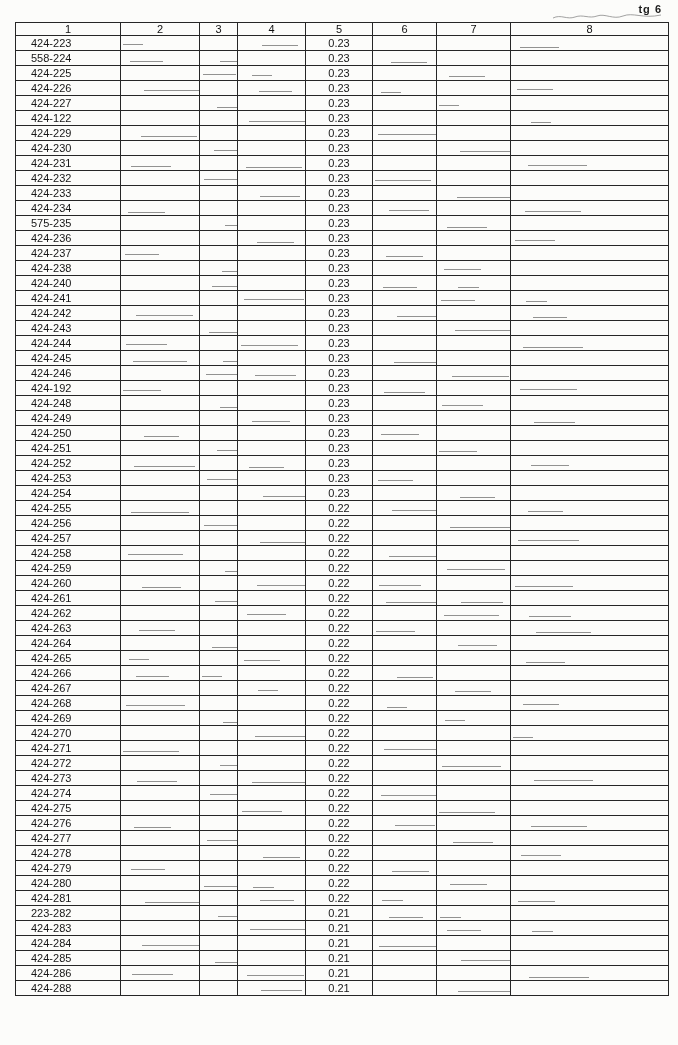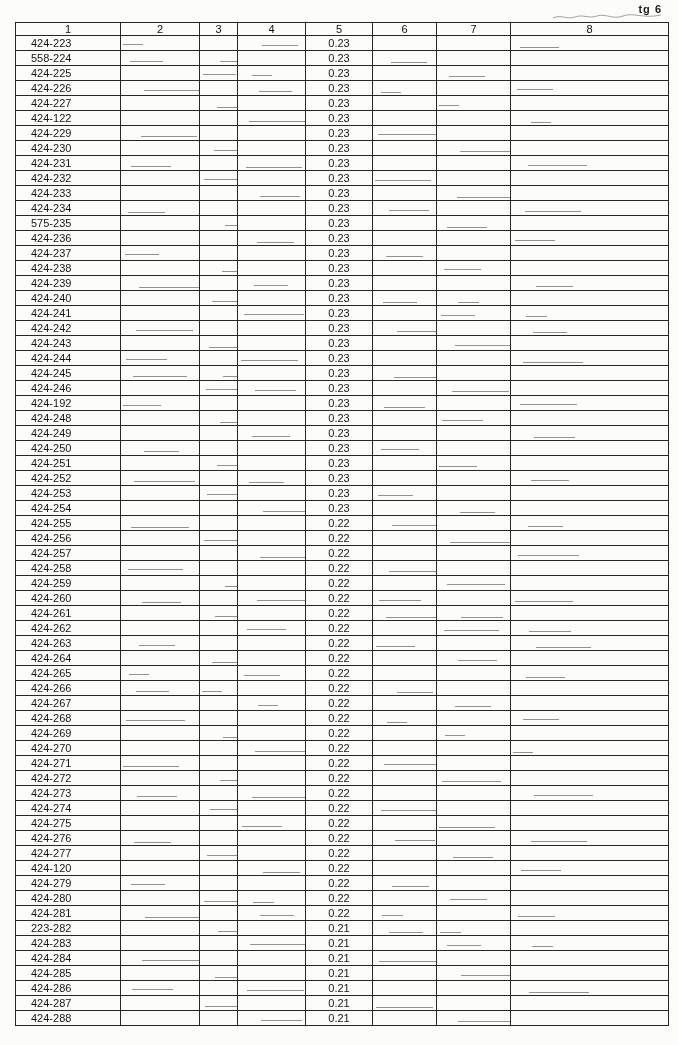--- a/index.html
+++ b/index.html
@@ -343,36 +343,20 @@
           </td>
       <td class="empty"></td>
       <td class="value-cell">0.23</td>
       <td class="empty"></td>
       <td class="empty">
             <span class="artifact" style="width: 37px; margin-left: 7px; margin-top: 3px;"></span>
           </td>
       <td class="empty"></td>
     </tr>
         <tr>
-      <td class="id-cell">424-239</td>
-      <td class="empty">
-            <span class="artifact" style="width: 60px; margin-left: 18px; margin-top: 9px;"></span>
-          </td>
-      <td class="empty"></td>
-      <td class="empty">
-            <span class="artifact" style="width: 34px; margin-left: 16px; margin-top: 4px;"></span>
-          </td>
-      <td class="value-cell">0.23</td>
-      <td class="empty"></td>
-      <td class="empty"></td>
-      <td class="empty">
-            <span class="artifact" style="width: 37px; margin-left: 25px; margin-top: 7px;"></span>
-          </td>
-    </tr>
-        <tr>
       <td class="id-cell">424-240</td>
       <td class="empty"></td>
       <td class="empty">
             <span class="artifact" style="width: 60px; margin-left: 12px; margin-top: 6px;"></span>
           </td>
       <td class="empty"></td>
       <td class="value-cell">0.23</td>
       <td class="empty">
             <span class="artifact" style="width: 34px; margin-left: 10px; margin-top: 8px;"></span>
           </td>
@@ -929,21 +913,21 @@
           </td>
       <td class="empty"></td>
       <td class="value-cell">0.22</td>
       <td class="empty"></td>
       <td class="empty">
             <span class="artifact" style="width: 40px; margin-left: 16px; margin-top: 8px;"></span>
           </td>
       <td class="empty"></td>
     </tr>
         <tr>
-      <td class="id-cell">424-120</td>
+      <td class="id-cell">424-278</td>
       <td class="empty"></td>
       <td class="empty"></td>
       <td class="empty">
             <span class="artifact" style="width: 37px; margin-left: 25px; margin-top: 9px;"></span>
           </td>
       <td class="value-cell">0.22</td>
       <td class="empty"></td>
       <td class="empty"></td>
       <td class="empty">
             <span class="artifact" style="width: 40px; margin-left: 10px; margin-top: 5px;"></span>
@@ -1065,34 +1049,20 @@
       <td class="empty"></td>
       <td class="empty">
             <span class="artifact" style="width: 57px; margin-left: 9px; margin-top: 5px;"></span>
           </td>
       <td class="value-cell">0.21</td>
       <td class="empty"></td>
       <td class="empty"></td>
       <td class="empty">
             <span class="artifact" style="width: 60px; margin-left: 18px; margin-top: 8px;"></span>
           </td>
-    </tr>
-        <tr>
-      <td class="id-cell">424-287</td>
-      <td class="empty"></td>
-      <td class="empty">
-            <span class="artifact" style="width: 41px; margin-left: 5px; margin-top: 7px;"></span>
-          </td>
-      <td class="empty"></td>
-      <td class="value-cell">0.21</td>
-      <td class="empty">
-            <span class="artifact" style="width: 57px; margin-left: 3px; margin-top: 9px;"></span>
-          </td>
-      <td class="empty"></td>
-      <td class="empty"></td>
     </tr>
         <tr>
       <td class="id-cell">424-288</td>
       <td class="empty"></td>
       <td class="empty"></td>
       <td class="empty">
             <span class="artifact" style="width: 41px; margin-left: 23px; margin-top: 4px;"></span>
           </td>
       <td class="value-cell">0.21</td>
       <td class="empty"></td>

